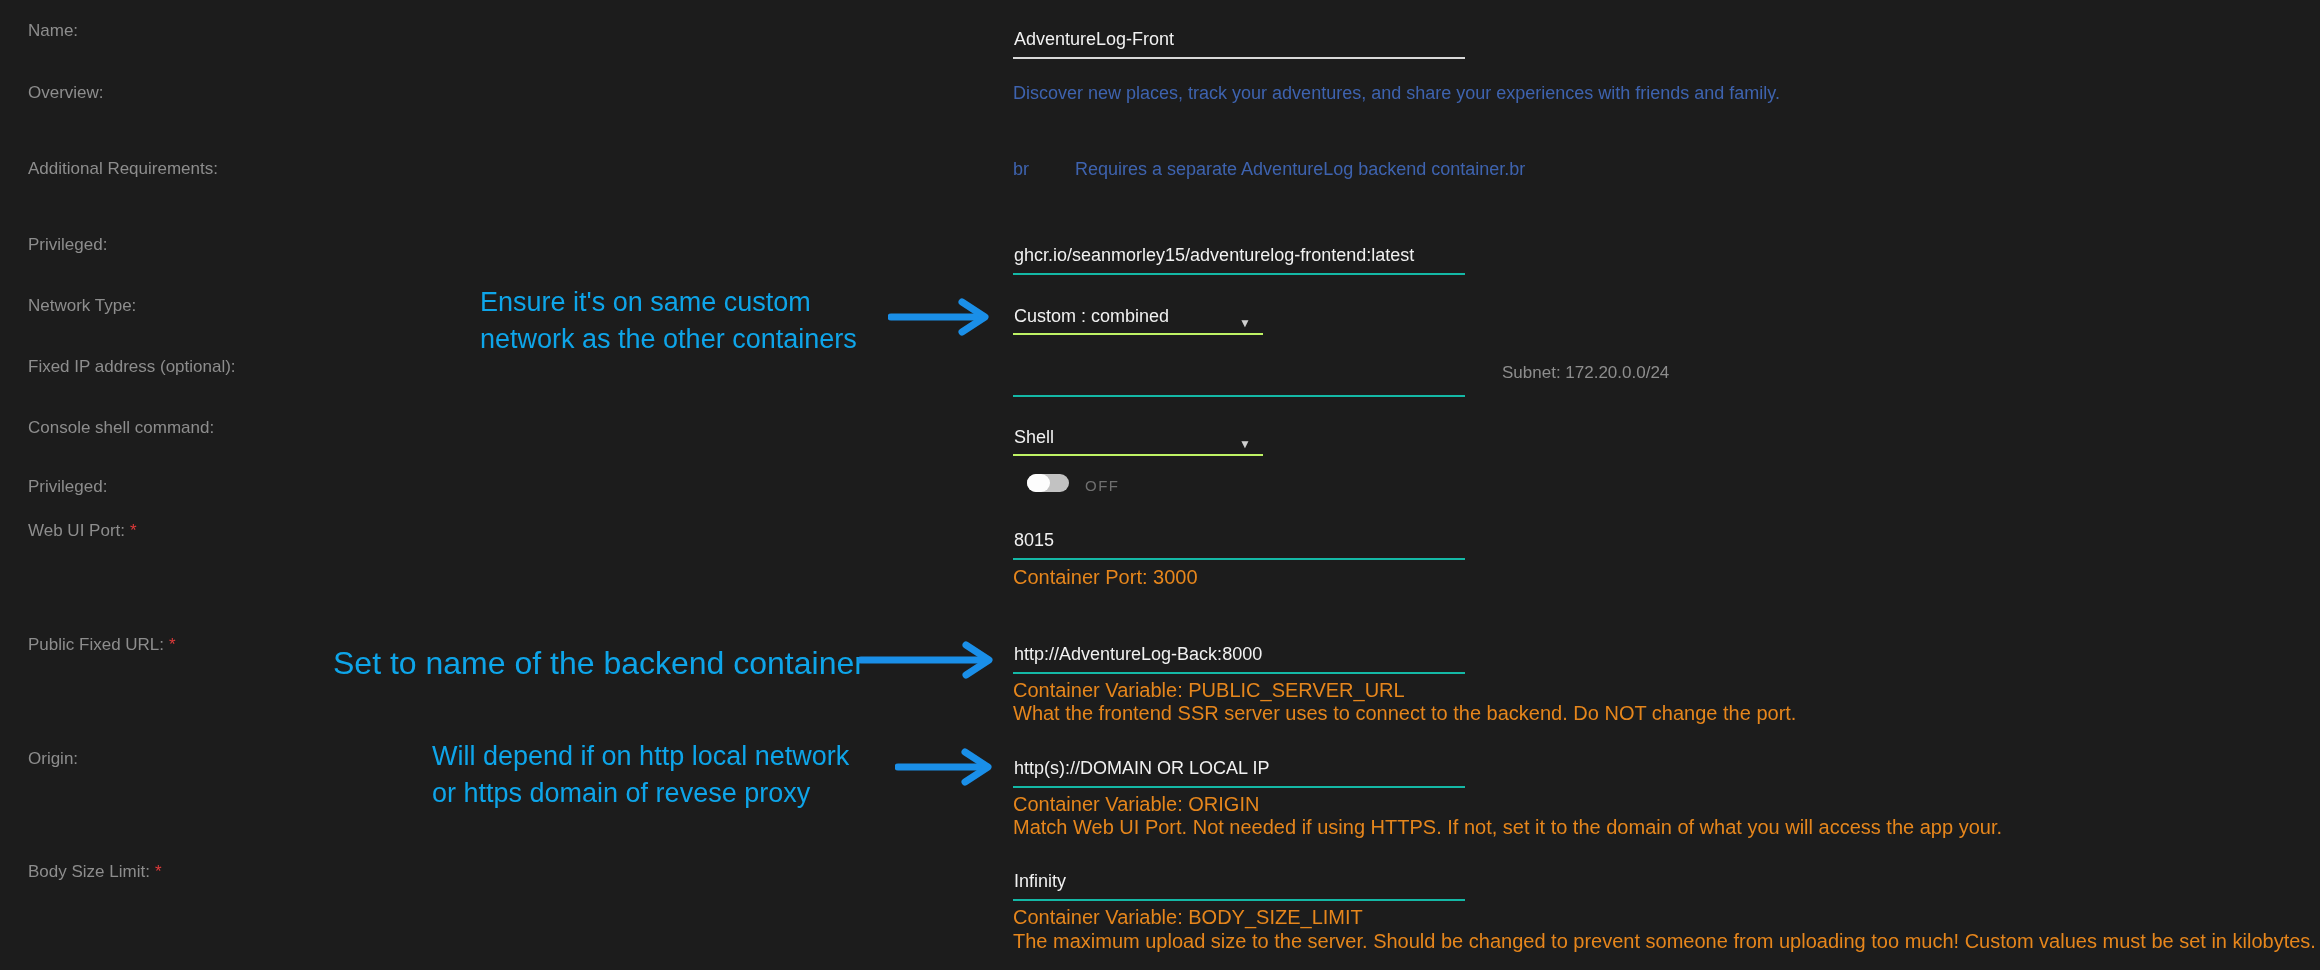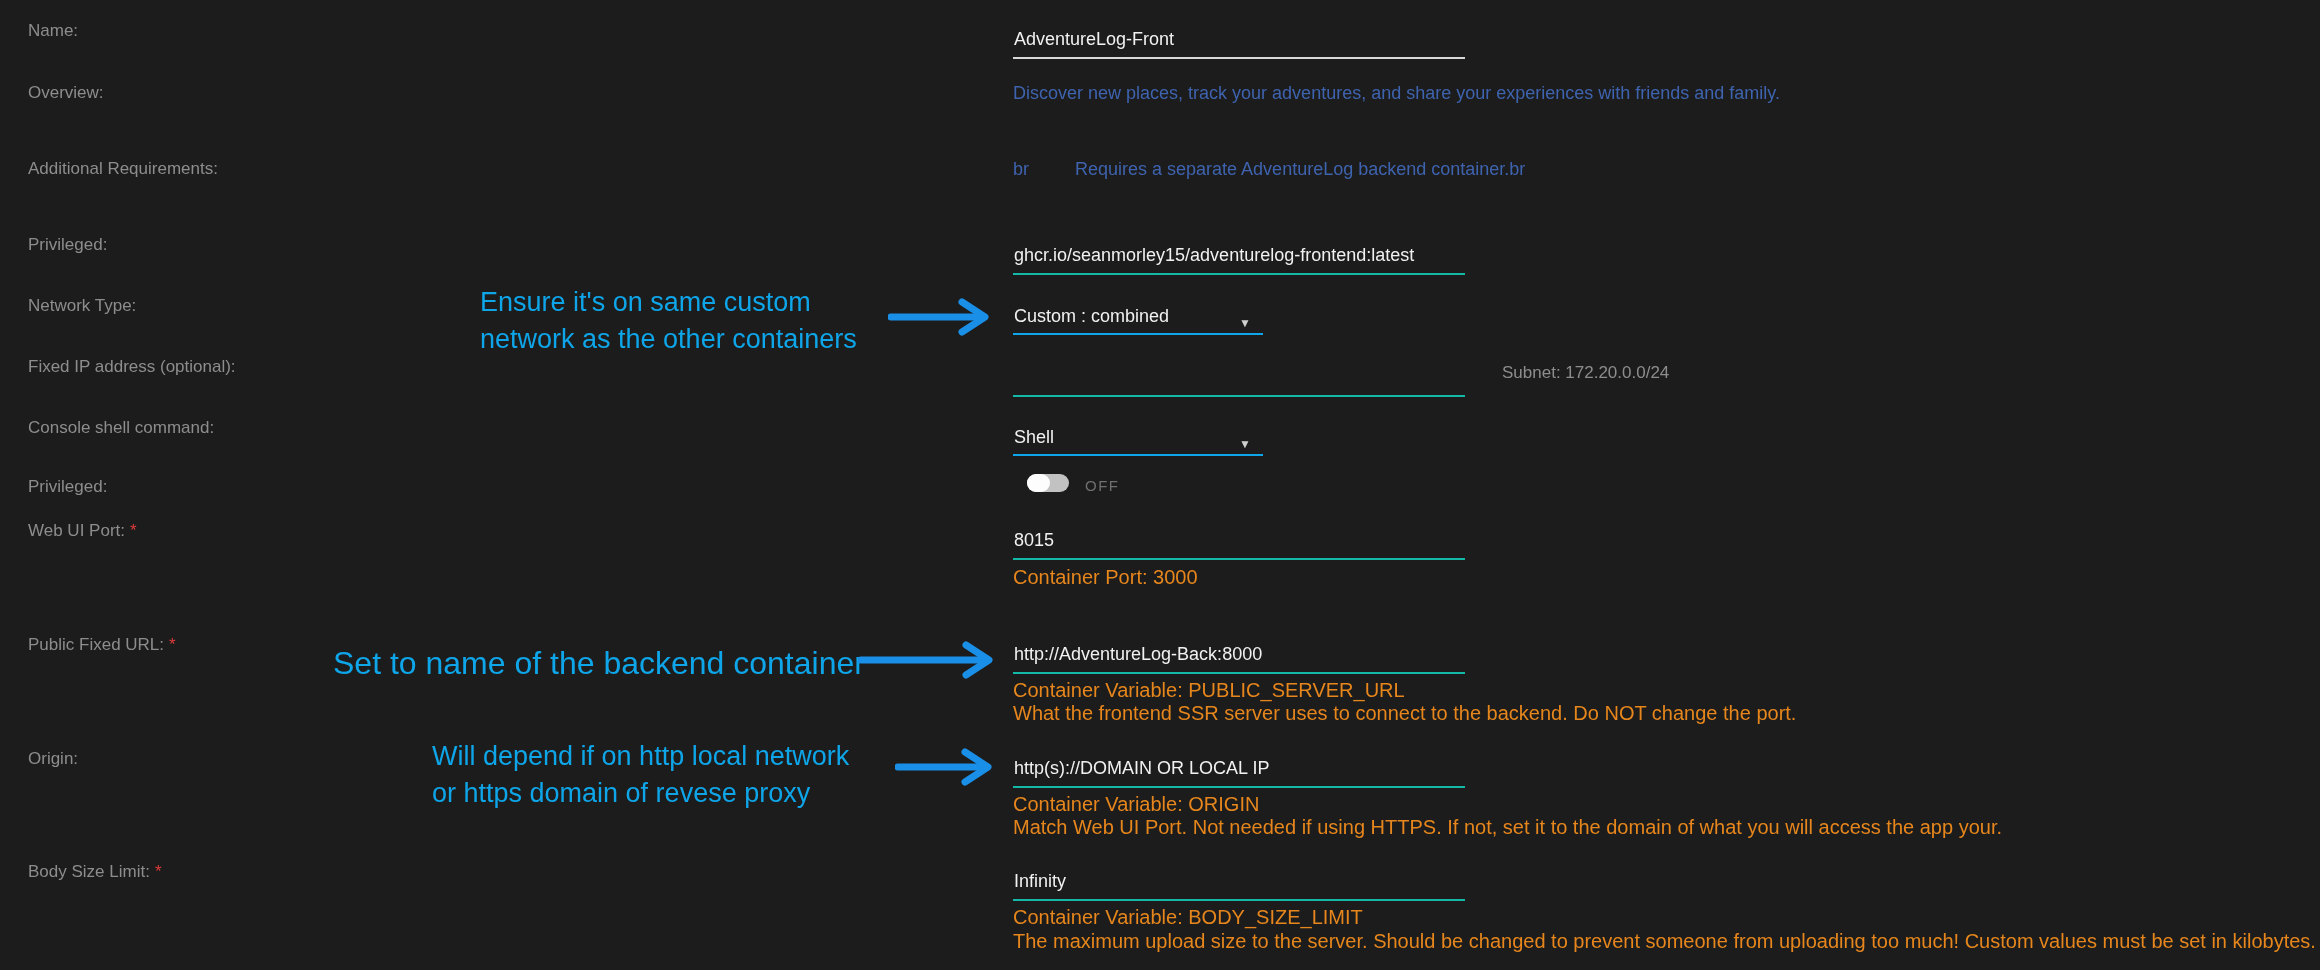--- a/index.html
+++ b/index.html
@@ -4,21 +4,21 @@
 <style>
   html,body{margin:0;padding:0;background:#1c1c1c;width:2320px;height:970px;overflow:hidden;}
   *{box-sizing:border-box;font-family:"Liberation Sans",sans-serif;}
   #canvas{position:relative;width:2320px;height:970px;background:#1c1c1c;}
   .lbl{position:absolute;left:28px;font-size:17px;line-height:22px;color:#8d8d8d;white-space:nowrap;}
   .req{color:#e03a3a;margin-left:5px;font-size:17px;}
   .input{position:absolute;left:1013px;width:452px;height:32px;background:transparent;border:none;
          border-bottom:2px solid #14b8a6;color:#f1f1f1;font-size:18px;line-height:24px;padding:0 0 6px 1px;
          white-space:nowrap;overflow:hidden;outline:none;}
   .input.focused{border-bottom-color:#d8d8d8;}
-  .sel{position:absolute;left:1013px;width:250px;height:32px;border-bottom:2px solid #0ea5e9;color:#f1f1f1;
+  .sel{position:absolute;left:1013px;width:250px;height:32px;border-bottom:2px solid #bef264;color:#f1f1f1;
        font-size:18px;line-height:26px;padding-left:1px;cursor:pointer;}
   .sel .caret{position:absolute;right:12px;top:7px;font-size:12px;color:#cfcfcf;}
   .blue-static{position:absolute;left:1013px;font-size:18px;line-height:24px;color:#3e63af;white-space:nowrap;}
   .orange{position:absolute;left:1013px;font-size:20px;line-height:23px;color:#e6861c;white-space:nowrap;}
   .note{position:absolute;font-size:17px;color:#8d8d8d;white-space:nowrap;}
   .ann{position:absolute;font-size:27px;line-height:37px;color:#0ea5e9;white-space:nowrap;}
   .ann2{font-size:32px;line-height:30px;margin-left:12px;}
   .arrow{position:absolute;}
   .arrow svg{display:block;}
   .toggle{position:absolute;left:1027px;top:474px;width:42px;height:18px;border-radius:10px;background:#c2c2c2;cursor:pointer;}

